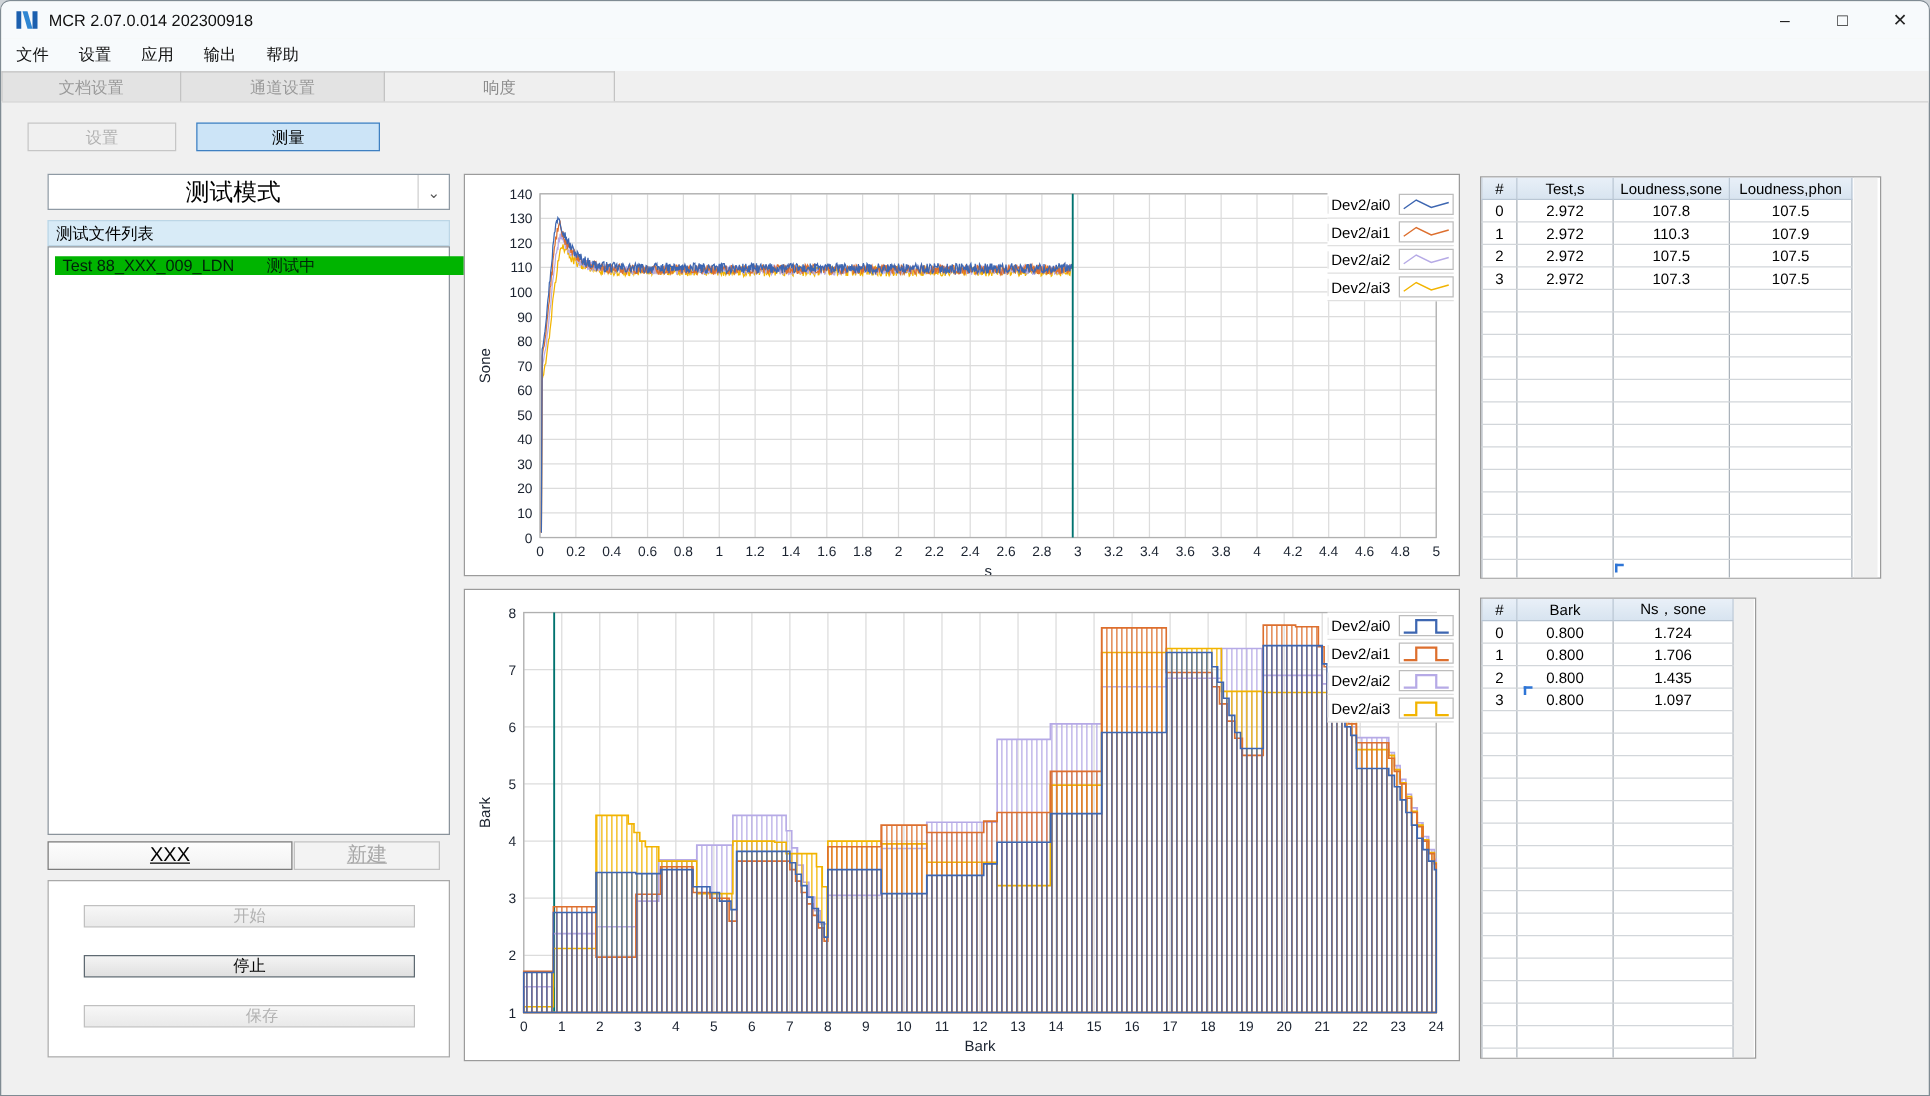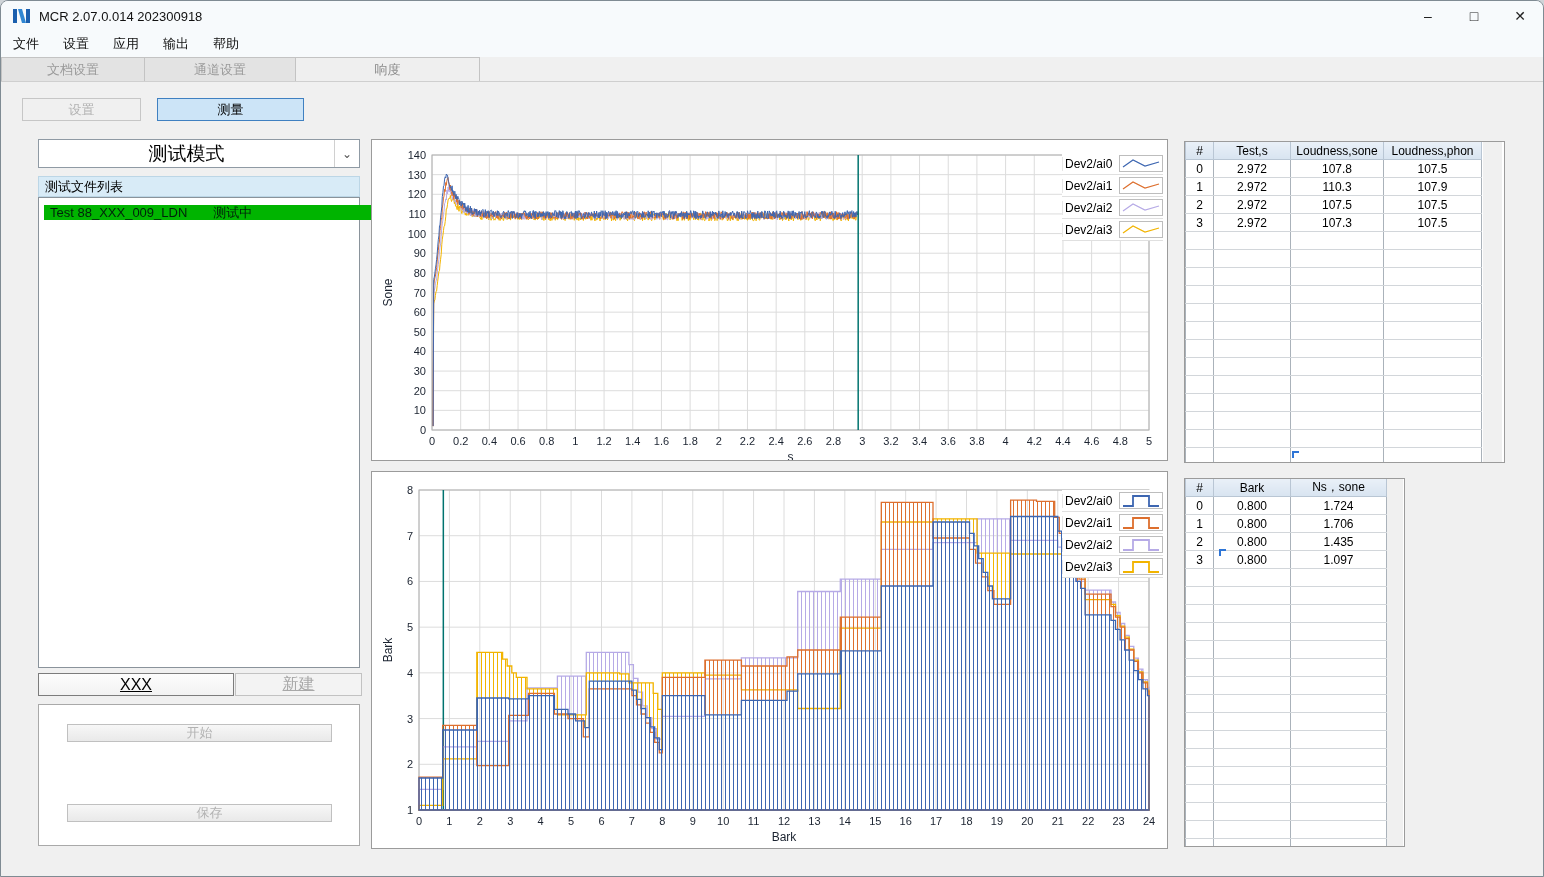--- a/index.html
+++ b/index.html
@@ -13,41 +13,41 @@
   .win-btn{width:46px;height:30px;display:flex;align-items:center;justify-content:center;font-size:14px;color:#222;}
   
   #menubar{position:absolute;left:0;top:30px;width:100%;height:26px;background:#f7fafc;display:flex;align-items:center;}
   .menu-item{padding:3px 12px;font-size:13px;color:#111;}
   
   #tabstrip{position:absolute;left:0;top:56px;width:100%;height:24px;background:#f0f0f0;border-bottom:1px solid #cfcfcf;display:flex;}
   .tab{height:24px;box-sizing:border-box;border:1px solid #c3c3c3;border-bottom:none;background:#e3e3e3;
        display:flex;align-items:center;justify-content:center;font-size:13px;color:#9a9a9a;margin-left:-1px;}
   .tab.active{background:#efefef;color:#8b8b8b;}
   .tab.t1{width:144px;margin-left:0;}
-  .tab.t2{width:152px;}
+  .tab.t2{width:164px;}
   .tab.t3{width:185px;}
   
   .subtab{position:absolute;height:23px;box-sizing:border-box;font-size:13px;display:flex;align-items:center;justify-content:center;}
   #subtab-settings{left:21px;top:97px;width:119px;background:#f0f0f0;border:1px solid #c6c6c6;color:#b2b2b2;}
   #subtab-measure{left:156px;top:97px;width:147px;background:#cce4f7;border:1px solid #3f80c1;color:#000;}
   
   #mode-select{position:absolute;left:37px;top:138px;width:322px;height:29px;background:#fff;border:1px solid #8f9aa4;
                box-sizing:border-box;display:flex;align-items:center;}
   #mode-select .val{flex:1;text-align:center;font-size:19px;color:#000;}
   #mode-select .dd{width:24px;height:100%;border-left:1px solid #d0d0d0;display:flex;align-items:center;justify-content:center;color:#555;font-size:12px;}
   #list-header{position:absolute;left:37px;top:175px;width:322px;height:21px;background:#d8ebf7;border:1px solid #bcd6e6;
                box-sizing:border-box;font-size:13px;color:#000;display:flex;align-items:center;padding-left:6px;}
   #listbox{position:absolute;left:37px;top:196px;width:322px;height:471px;background:#fff;border:1px solid #8a939b;box-sizing:border-box;}
   #list-item-0{position:absolute;left:5px;top:7px;width:352px;height:15px;display:flex;align-items:center;
                font-size:13px;color:#00220a;padding-left:6px;box-sizing:border-box;}
   #list-item-0 .nm{white-space:pre;}
   #list-item-0 .st{margin-left:26px;}
   .btnrow{position:absolute;height:23px;box-sizing:border-box;font-size:16px;display:flex;align-items:center;justify-content:center;text-decoration:underline;}
   #btn-xxx{left:37px;top:672px;width:196px;background:linear-gradient(#fdfdfd,#f2f2f2);border:1px solid #7c7c7c;color:#000;}
-  #btn-new{left:234px;top:672px;width:127px;background:#f3f3f3;border:1px solid #c2c2c2;color:#a8a8a8;}
+  #btn-new{left:234px;top:672px;width:117px;background:#f3f3f3;border:1px solid #c2c2c2;color:#a8a8a8;}
   #groupbox{position:absolute;left:37px;top:703px;width:322px;height:142px;background:#fff;border:1px solid #a9a9a9;box-sizing:border-box;}
   .gbtn{position:absolute;left:28px;width:265px;height:18px;box-sizing:border-box;font-size:13px;
         display:flex;align-items:center;justify-content:center;background:linear-gradient(#f7f7f7,#e9e9e9);}
   #btn-start{top:19px;border:1px solid #c0c0c0;color:#b2b2b2;}
   #btn-stop{top:59px;border:1px solid #5f6a72;color:#000;background:linear-gradient(#f4f4f4,#e0e0e0);}
   #btn-save{top:99px;border:1px solid #c0c0c0;color:#b2b2b2;padding-left:20px;}
   
   .panel{position:absolute;background:#fff;border:1px solid #9b9b9b;box-sizing:border-box;}
   #chart1-panel{left:370px;top:138px;width:797px;height:322px;}
   #chart2-panel{left:370px;top:470px;width:797px;height:378px;}
@@ -114,20 +114,21 @@
       <span class="nm">Test 88_XXX_009_LDN</span>
       <span class="st">测试中</span>
     </div>
   </div>
 
   <div class="btnrow" id="btn-xxx">XXX</div>
   <div class="btnrow" id="btn-new">新建</div>
 
   <div id="groupbox">
     <div class="gbtn" id="btn-start">开始</div>
+    <div class="gbtn" id="btn-stop">停止</div>
     <div class="gbtn" id="btn-save">保存</div>
   </div>
 
   <div class="panel" id="chart1-panel">
     <svg id="chart1" width="795" height="320">
         <line x1="60" y1="15" x2="60" y2="290" stroke="#dcdcdc" stroke-width="1"></line>
         <text x="60" y="305" text-anchor="middle" font-size="11" fill="#1b2330">0</text>
         <line x1="88.68" y1="15" x2="88.68" y2="290" stroke="#dcdcdc" stroke-width="1"></line>
         <text x="88.68" y="305" text-anchor="middle" font-size="11" fill="#1b2330">0.2</text>
         <line x1="117.36" y1="15" x2="117.36" y2="290" stroke="#dcdcdc" stroke-width="1"></line>

